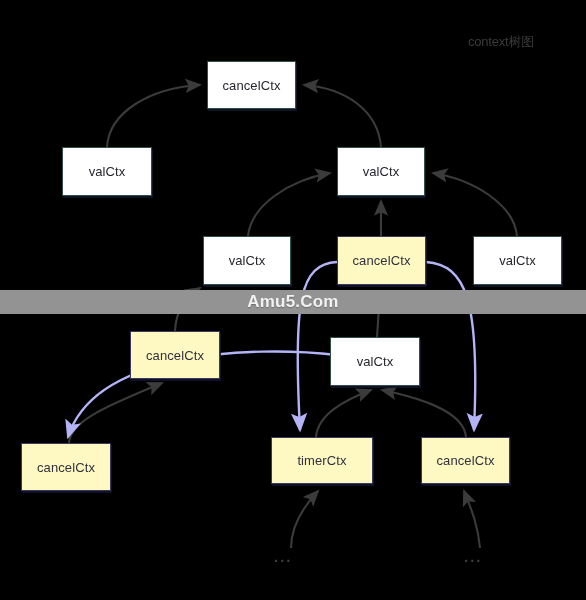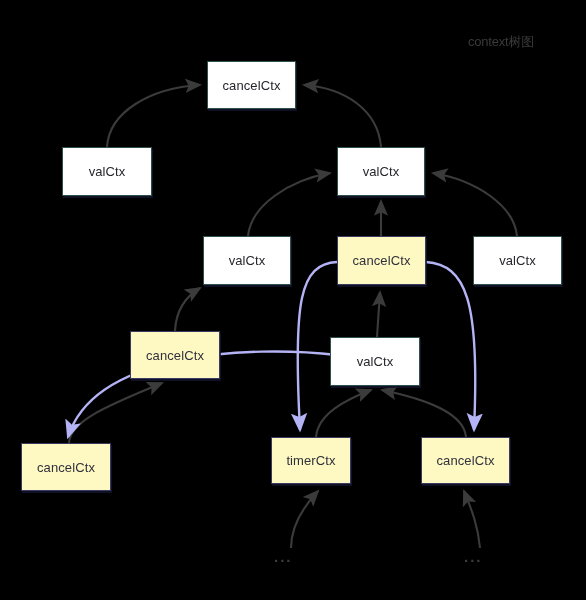--- a/index.html
+++ b/index.html
@@ -109,20 +109,23 @@
       <path d="M480,548 C478,524 470,506 464,491"></path>
     </g>
 
     <g fill="none" stroke="#b3b3f5" stroke-width="2.4" marker-end="url(#ah-blue)">
       <path d="M337,355 C250,345 95,352 68,437"></path>
       <path d="M337,262 C300,264 293,300 300,430"></path>
       <path d="M426,262 C466,265 480,300 474,430"></path>
     </g>
   </svg>
 
+  <div id="band">
+    <span class="wm">Amu5.Com</span>
+  </div>
 
   <div class="corner-wm">context树图</div>
 
   <div id="nodes">
       <div class="node" style="left: 207px; top: 61px; width: 89px; height: 48px;">
         <span class="node-label">cancelCtx</span>
       </div>
       <div class="node" style="left: 62px; top: 147px; width: 90px; height: 49px;">
         <span class="node-label">valCtx</span>
       </div>
@@ -140,21 +143,21 @@
       </div>
       <div class="node cancel" style="left: 130px; top: 331px; width: 90px; height: 48px;">
         <span class="node-label">cancelCtx</span>
       </div>
       <div class="node" style="left: 330px; top: 337px; width: 90px; height: 49px;">
         <span class="node-label">valCtx</span>
       </div>
       <div class="node cancel" style="left: 21px; top: 443px; width: 90px; height: 48px;">
         <span class="node-label">cancelCtx</span>
       </div>
-      <div class="node cancel" style="left: 271px; top: 437px; width: 80px; height: 47px;">
+      <div class="node cancel" style="left: 271px; top: 437px; width: 102px; height: 47px;">
         <span class="node-label">timerCtx</span>
       </div>
       <div class="node cancel" style="left: 421px; top: 437px; width: 89px; height: 47px;">
         <span class="node-label">cancelCtx</span>
       </div>
     </div>
   <div id="ellipses">
       <div class="ellipsis" style="left: 274px; top: 548px;">...</div>
       <div class="ellipsis" style="left: 464px; top: 548px;">...</div>
     </div>

